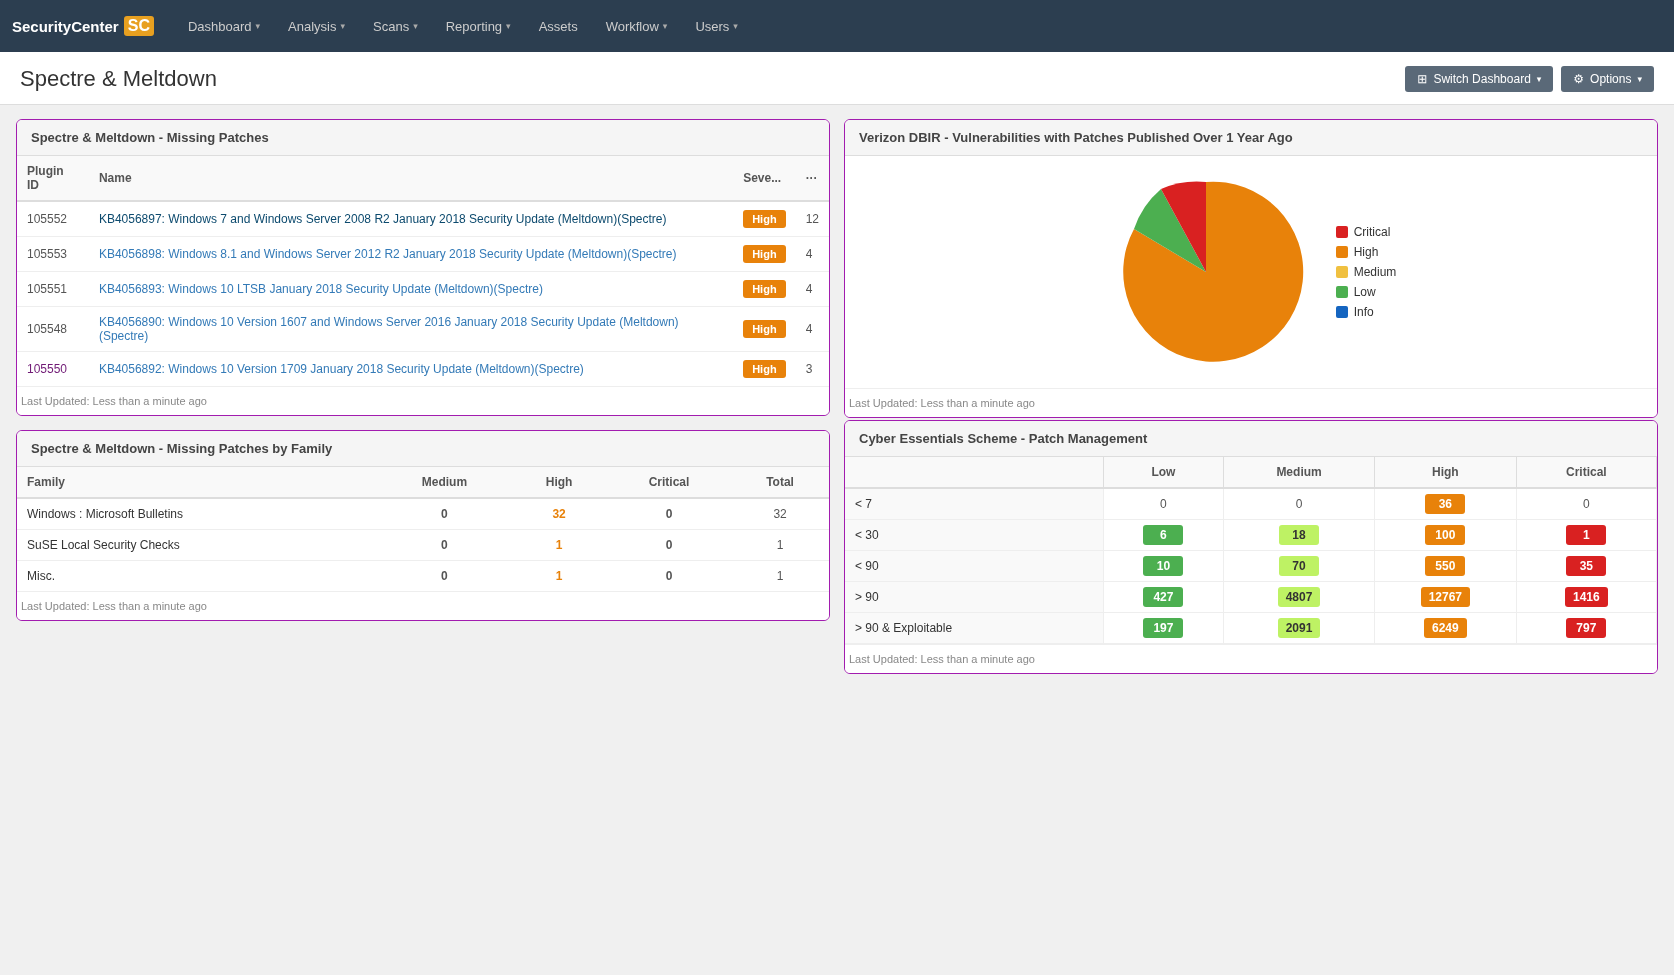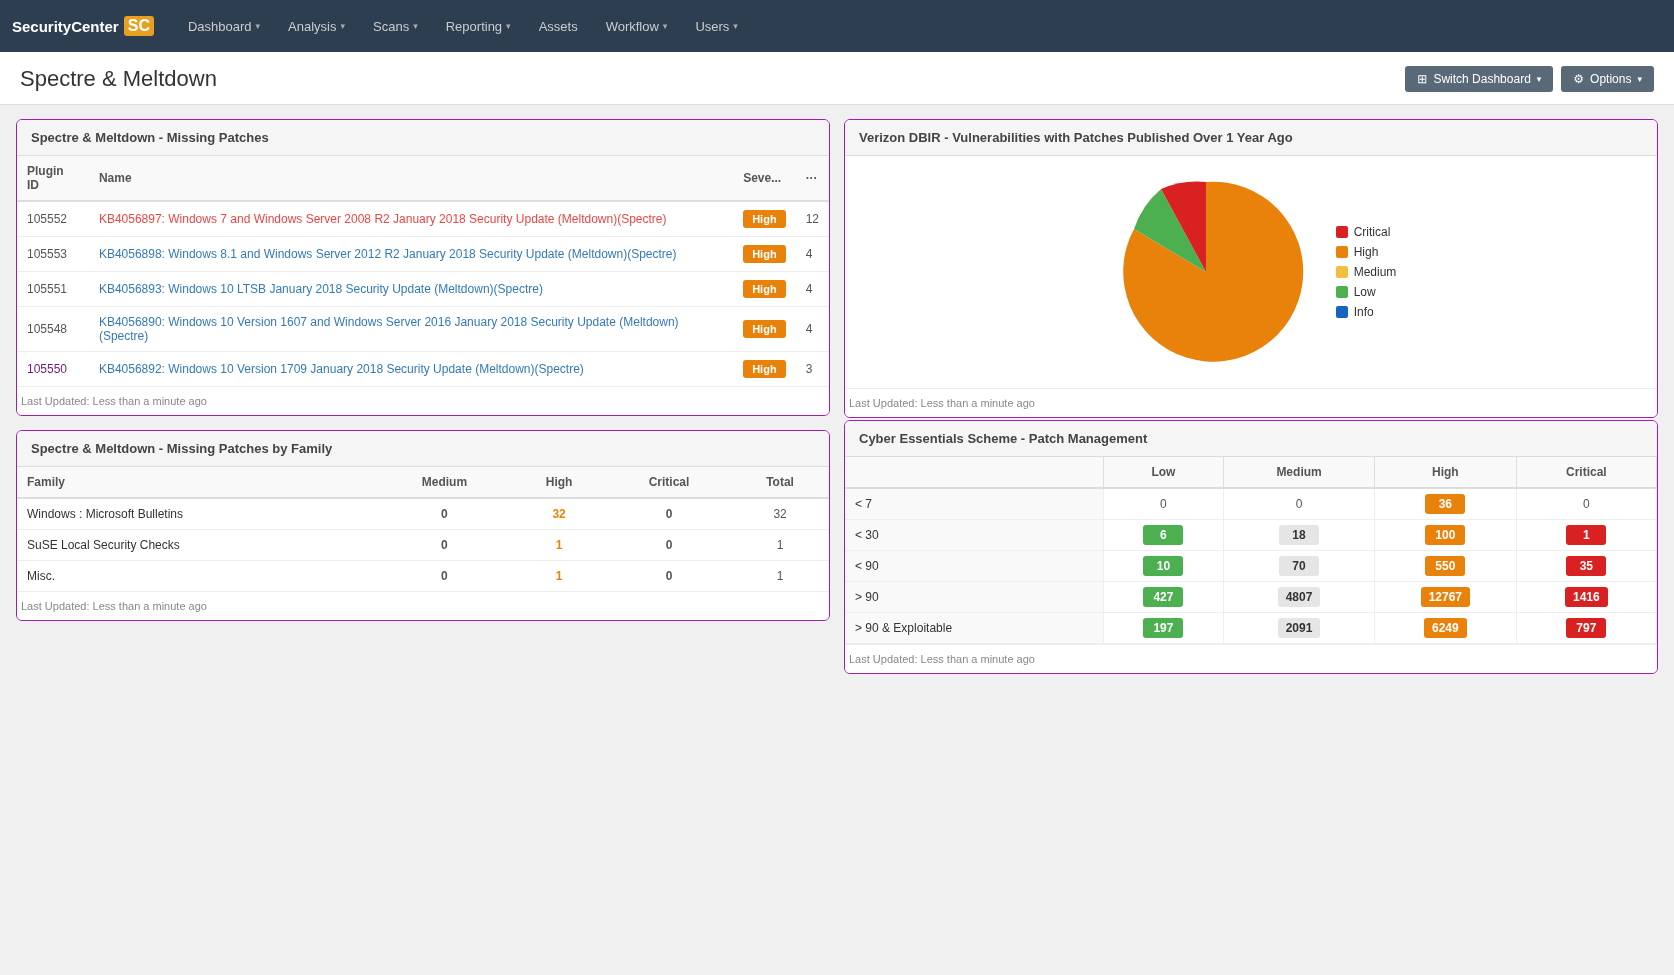--- a/index.html
+++ b/index.html
@@ -109,21 +109,21 @@
     .patch-table td {
       padding: 5px 6px; border-bottom: 1px solid #eee;
       border-right: 1px solid #eee; text-align: center;
     }
     .patch-table td:first-child { text-align: left; padding-left: 10px; background: #f9f9f9; }
     .patch-cell {
       display: inline-block; padding: 3px 8px; border-radius: 3px;
       color: white; font-weight: bold; min-width: 40px; text-align: center;
     }
     .cell-green { background: #4caf50; }
-    .cell-yellow { background: #e5e5e5; color: #333; }
+    .cell-yellow { background: #bef264; color: #333; }
     .cell-orange { background: #e8820a; }
     .cell-red { background: #d92121; }
 
     
     .pie-container { position: relative; width: 200px; height: 200px; }
   </style>
 </head>
 <body>
 
 <nav class="navbar">
@@ -192,21 +192,21 @@
               <tr>
                 <th>Plugin ID</th>
                 <th>Name</th>
                 <th>Seve...</th>
                 <th>···</th>
               </tr>
             </thead>
             <tbody id="missing-patches-tbody">
             <tr>
     <td style="white-space:nowrap;color:#555">105552</td>
-    <td style="color:#ef4444;cursor:pointer">KB4056897: Windows 7 and Windows Server 2008 R2 January 2018 Security Update (Meltdown)(Spectre)</td>
+    <td style="color:#0c4a6e;cursor:pointer">KB4056897: Windows 7 and Windows Server 2008 R2 January 2018 Security Update (Meltdown)(Spectre)</td>
     <td><span class="severity-badge sev-high">High</span></td>
     <td class="count-val">12</td>
   </tr>
                 <tr>
     <td style="white-space:nowrap;color:#555">105553</td>
     <td style="color:#337ab7;cursor:pointer">KB4056898: Windows 8.1 and Windows Server 2012 R2 January 2018 Security Update (Meltdown)(Spectre)</td>
     <td><span class="severity-badge sev-high">High</span></td>
     <td class="count-val">4</td>
   </tr>
                 <tr>

